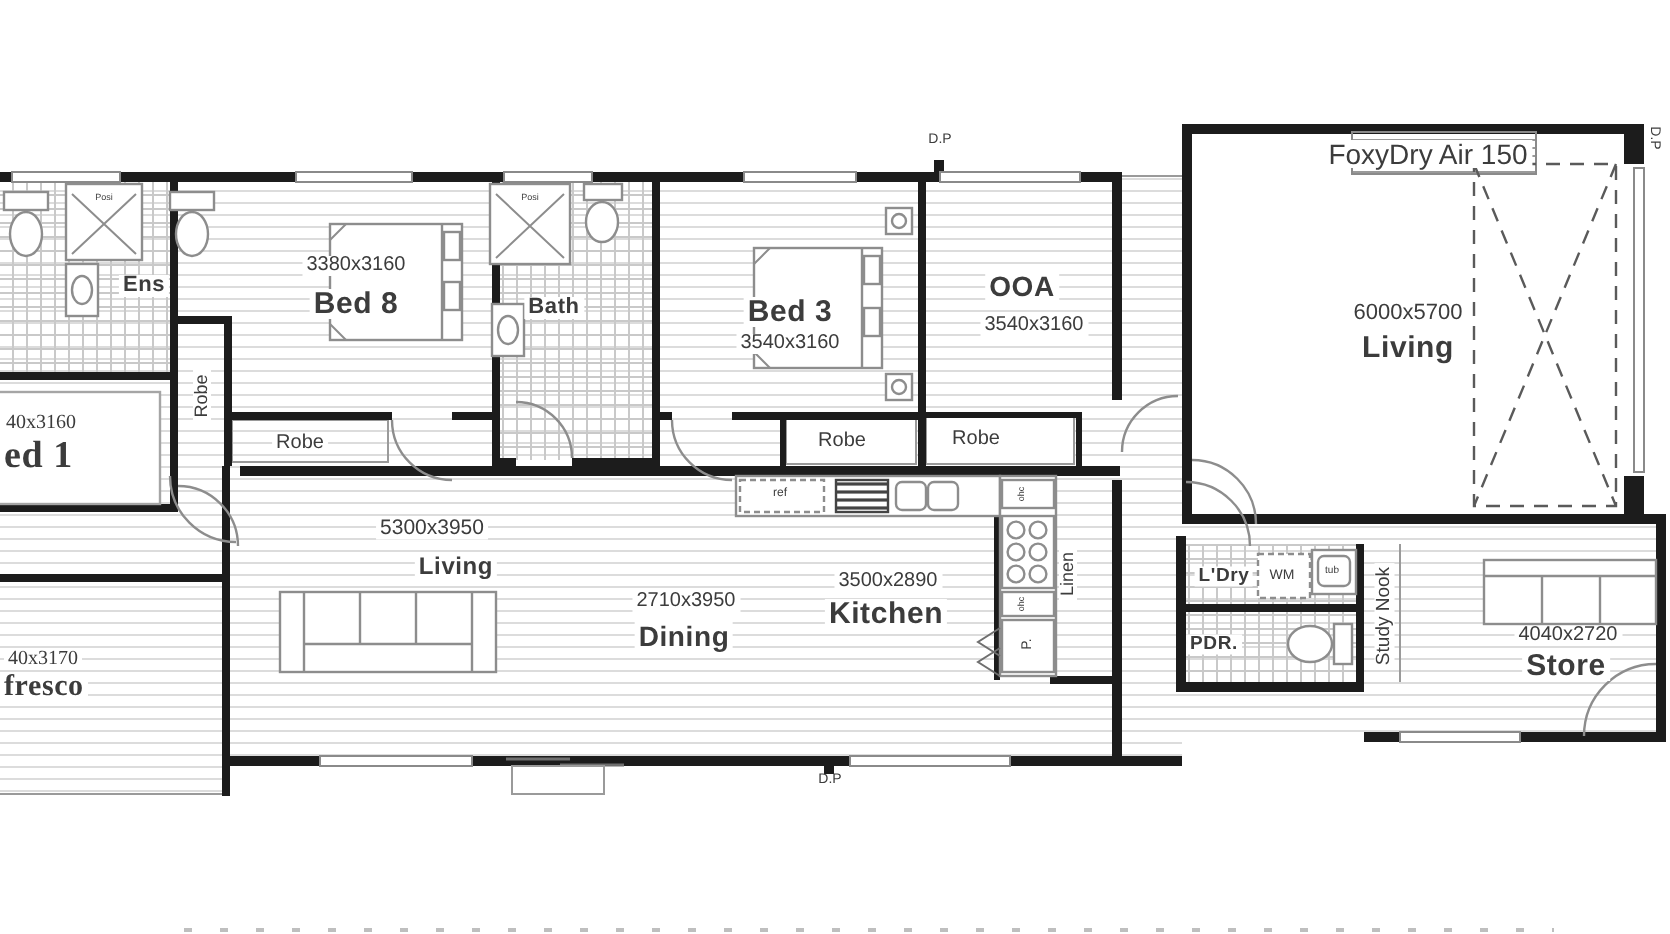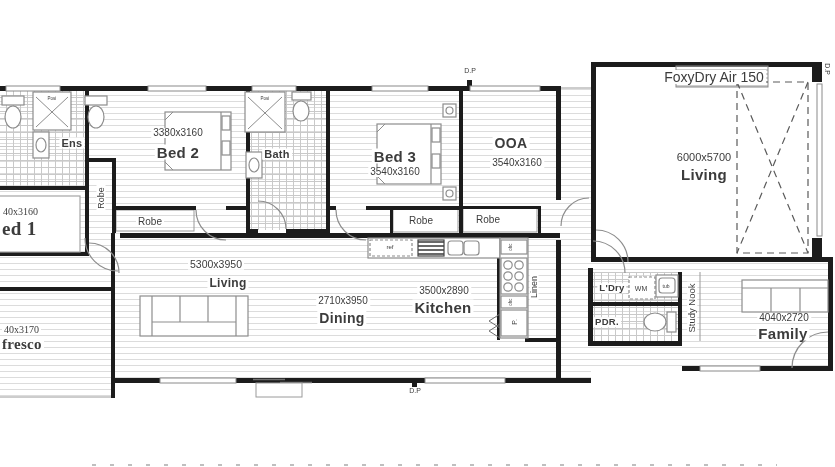--- a/index.html
+++ b/index.html
@@ -250,21 +250,21 @@
     <rect x="676" y="66" width="92" height="21" fill="url(#stripes)" stroke="#8a8a8a"></rect>
     <g stroke="#5a5a5a" stroke-width="1.2" stroke-dasharray="7 5" fill="none">
       <rect x="737" y="82" width="71" height="171"></rect>
       <path d="M737 82 L808 253 M808 82 L737 253"></path>
     </g>
   </g>
 </svg>
 
   <span class="lbl" style="left:72px;top:143px;font-size:11px">Ens</span>
   <span class="dim" style="left:178px;top:133px;font-size:10px">3380x3160</span>
-  <span class="lbl" style="left:178px;top:152px;font-size:15px">Bed 2</span>
+  <span class="lbl" style="left:178px;top:152px;font-size:15px">Bed 8</span>
   <span class="lbl" style="left:277px;top:154px;font-size:11px">Bath</span>
   <span class="lbl" style="left:395px;top:156px;font-size:15px">Bed 3</span>
   <span class="dim" style="left:395px;top:172px;font-size:10px">3540x3160</span>
   <span class="lbl" style="left:511px;top:143px;font-size:14px">OOA</span>
   <span class="dim" style="left:517px;top:163px;font-size:10px">3540x3160</span>
   <span class="dim" style="left:704px;top:157px;font-size:11px">6000x5700</span>
   <span class="lbl" style="left:704px;top:174px;font-size:15px">Living</span>
   <span class="dim" style="left:714px;top:77px;font-size:14px">FoxyDry Air 150</span>
 
   <span class="dim nobg" style="left:470px;top:70px;font-size:7px">D.P</span>
@@ -287,21 +287,21 @@
   <span class="lbl" style="left:443px;top:307px;font-size:15px">Kitchen</span>
 
   <span class="dim vert" style="left:534px;top:287px;font-size:9px">Linen</span>
   <span class="lbl" style="left:612px;top:288px;font-size:9.5px">L'Dry</span>
   <span class="dim nobg" style="left:641px;top:288px;font-size:7px">WM</span>
   <span class="dim nobg" style="left:666px;top:286px;font-size:5px">tub</span>
   <span class="lbl" style="left:607px;top:322px;font-size:9.5px">PDR.</span>
   <span class="dim vert" style="left:692px;top:308px;font-size:9.5px">Study Nook</span>
 
   <span class="dim" style="left:784px;top:318px;font-size:10px">4040x2720</span>
-  <span class="lbl" style="left:783px;top:333px;font-size:15px">Family</span>
+  <span class="lbl" style="left:783px;top:333px;font-size:15px">Store</span>
 
   <span class="dim edge" style="left:2px;top:330px;font-size:10px">40x3170</span>
   <span class="lbl edge" style="left:0px;top:344px;font-size:15px">fresco</span>
 
   <span class="dim nobg vert" style="left:514px;top:322px;font-size:7px">P.</span>
   <span class="dim nobg vert" style="left:511px;top:247px;font-size:4.5px">ohc</span>
   <span class="dim nobg vert" style="left:511px;top:302px;font-size:4.5px">ohc</span>
   <span class="dim nobg" style="left:390px;top:247px;font-size:6px">ref</span>
   <span class="dim nobg" style="left:52px;top:99px;font-size:4.5px">Posi</span>
   <span class="dim nobg" style="left:265px;top:99px;font-size:4.5px">Posi</span>

